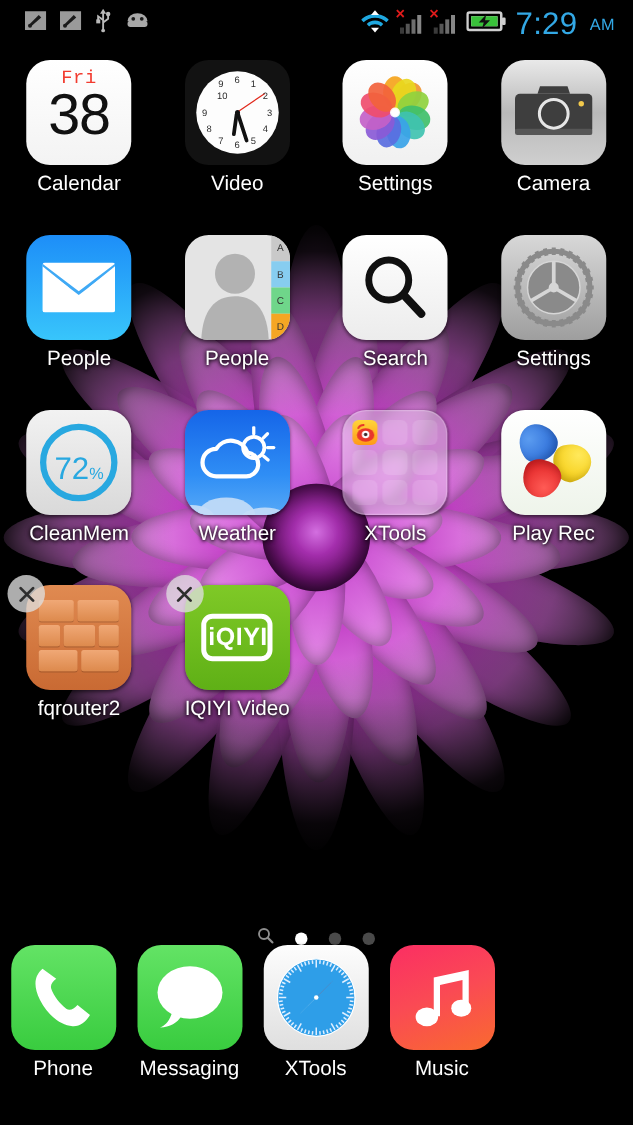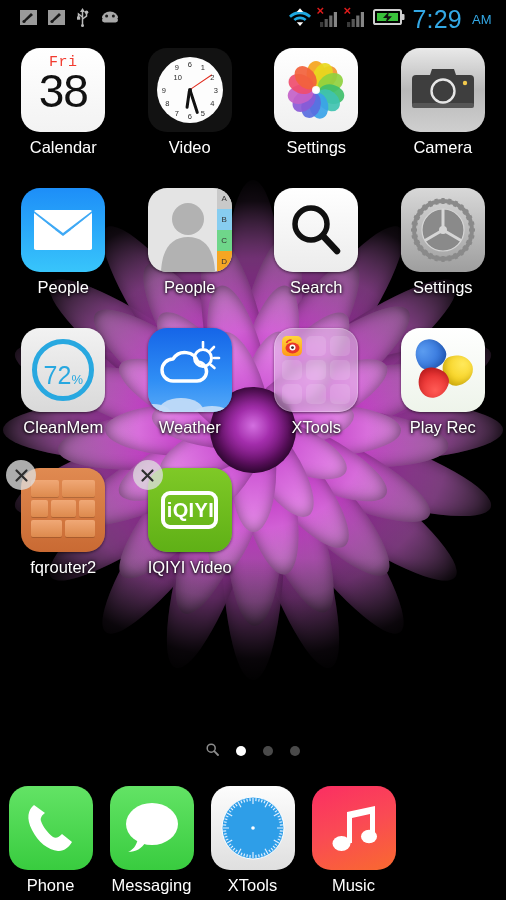--- a/index.html
+++ b/index.html
@@ -136,21 +136,21 @@
 
   
   #pageind {
     position:absolute; left:0; top:742px; width:506px; z-index:25;
     display:flex; align-items:center; justify-content:center; gap:17px;
   }
   .dot { width:10px; height:10px; border-radius:50%; background:#4a4a4a; }
   .dot.on { background:#ffffff; }
 
   
-  #dock { position:absolute; left:0; top:786px; width:404px; z-index:25; display:flex; }
+  #dock { position:absolute; left:0; top:756px; width:404px; z-index:25; display:flex; }
 </style>
 </head>
 <body>
 
 <div id="wallpaper">
   <div id="flower-wrap">
     <div class="petal-ring" id="ring4">
         <div class="petal" style="width: 64px; height: 250px; margin-left: -32px; margin-top: -250px; background: linear-gradient(to top, rgb(74, 10, 80) 0%, rgb(143, 29, 147) 45%, rgb(229, 138, 232) 96%); transform: rotate(0deg); opacity: 0.95;"></div>
         <div class="petal" style="width: 64px; height: 250px; margin-left: -32px; margin-top: -250px; background: linear-gradient(to top, rgb(74, 10, 80) 0%, rgb(143, 29, 147) 45%, rgb(229, 138, 232) 96%); transform: rotate(18deg); opacity: 0.95;"></div>
         <div class="petal" style="width: 64px; height: 250px; margin-left: -32px; margin-top: -250px; background: linear-gradient(to top, rgb(74, 10, 80) 0%, rgb(143, 29, 147) 45%, rgb(229, 138, 232) 96%); transform: rotate(36deg); opacity: 0.95;"></div>

